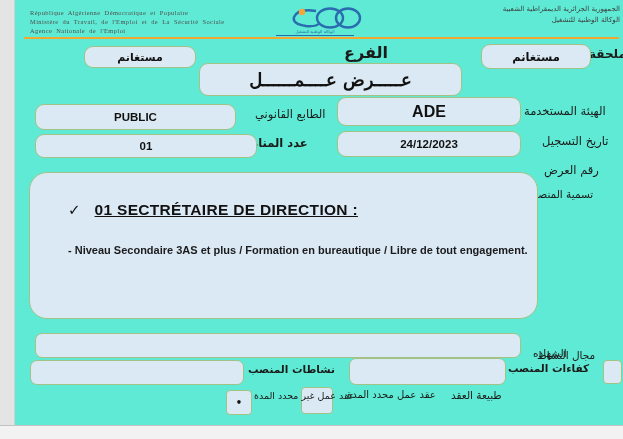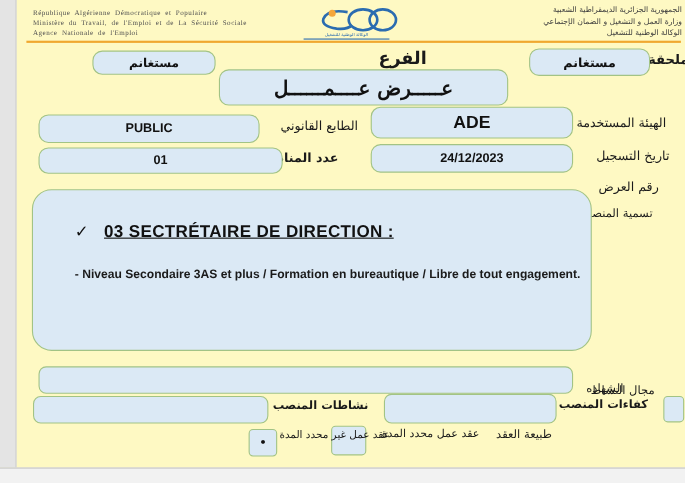--- a/index.html
+++ b/index.html
@@ -1,18 +1,18 @@
 <!DOCTYPE html>
 <html><head>
 <meta charset="utf-8">
 <style>
   html,body{margin:0;padding:0;background:#eee;}
   #canvas{
     position:relative;width:623px;height:439px;overflow:hidden;
-    background:#fef9c3;font-family:"DejaVu Sans",sans-serif;color:#111;
+    background:#5eead4;font-family:"DejaVu Sans",sans-serif;color:#111;
     outline:1px solid #c9c9c9;
   }
   .left-strip{position:absolute;left:0;top:0;width:14px;height:425px;background:#e4e4e4;border-right:1px solid #cfcfcf;}
   .bottom-strip{position:absolute;left:0;top:425px;width:623px;height:14px;background:#f2f2f2;border-top:1px solid #c3c3c3;}
   .box{
     position:absolute;background:#dbe9f5;border:1.5px solid #a2c385;border-radius:9px;
     display:flex;align-items:center;justify-content:center;box-sizing:border-box;
   }
   .lbl{position:absolute;white-space:nowrap;font-size:11.5px;color:#1a1a1a;}
   .rtl{direction:rtl;unicode-bidi:isolate;}
@@ -66,21 +66,20 @@
       <ellipse cx="62" cy="14" rx="13" ry="9.5" fill="none" stroke="#2b6cb0" stroke-width="2.4"></ellipse>
       <ellipse cx="80" cy="14" rx="12" ry="9.5" fill="none" stroke="#2b6cb0" stroke-width="2.4"></ellipse>
       <path d="M 48 7 Q 30 4 26 13 Q 24 20 38 22 Q 48 23 52 19" fill="none" stroke="#2b6cb0" stroke-width="2.4"></path>
       <circle cx="34" cy="8" r="3.2" fill="#f4a63b"></circle>
     </svg>
   </div>
   <div class="logo-cap">الوكالة الوطنية للتشغيل</div>
 
   <div class="hdr-ar rtl">
     <div>الجمهورية الجزائرية الديمقراطية الشعبية</div>
-    <div>وزارة العمل و التشغيل و الضمان الإجتماعي</div>
     <div>الوكالة الوطنية للتشغيل</div>
   </div>
 
   <div class="rule"></div>
 
   <div class="lbl rtl bold" style="left:589px;top:47px;font-size:12px;">الملحقة</div>
   <div class="box" style="left:481px;top:44px;width:110px;height:25px;">
     <span class="val rtl" style="font-size:11.5px;">مستغانم</span>
   </div>
 
@@ -112,21 +111,21 @@
   <div class="box" style="left:35px;top:134px;width:222px;height:24px;">
     <span class="val" style="font-size:11.5px;font-family:'Liberation Sans',sans-serif;">01</span>
   </div>
 
   <div class="lbl rtl" style="left:544px;top:163px;">رقم العرض</div>
   <div class="lbl rtl" style="left:528px;top:188px;font-size:10.5px;">تسمية المنصب</div>
 
   <div class="desc-box">
     <div class="desc-head">
       <span class="desc-check">✓</span>
-      <span class="desc-title">03 SECTRÉTAIRE DE DIRECTION :</span>
+      <span class="desc-title">01 SECTRÉTAIRE DE DIRECTION :</span>
     </div>
     <div class="desc-body">- Niveau Secondaire 3AS et plus / Formation en bureautique / Libre de tout engagement.</div>
   </div>
 
   <div class="lbl rtl" style="left:537px;top:321px;font-size:10.5px;margin-top:28px;">مجال النشاط</div>
   <div class="box" style="left:35px;top:333px;width:486px;height:25px;border-radius:7px;"></div>
   <div class="lbl rtl" style="left:533px;top:347px;font-size:10.5px;">الشهاده</div>
 
   <div class="box" style="left:30px;top:360px;width:214px;height:25px;border-radius:7px;"></div>
   <div class="lbl rtl bold" style="left:248px;top:363px;font-size:10.5px;">نشاطات المنصب</div>

